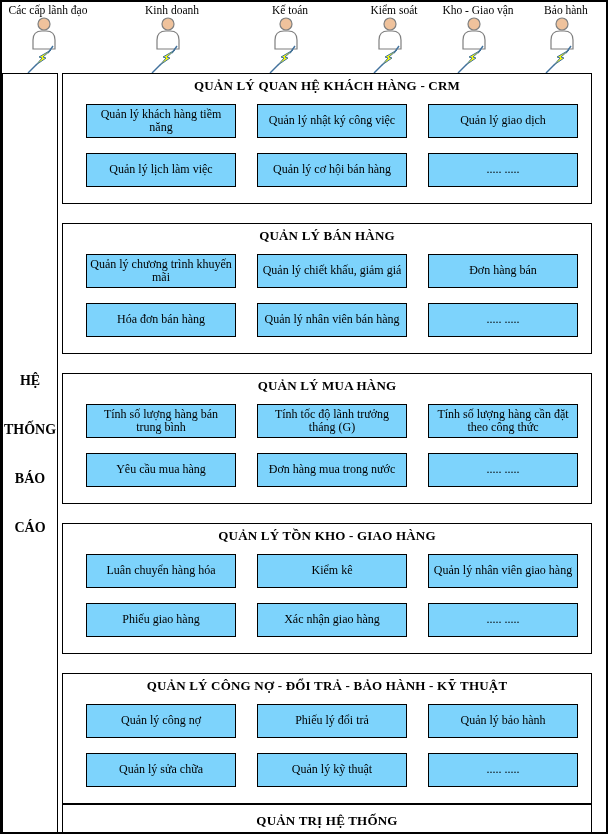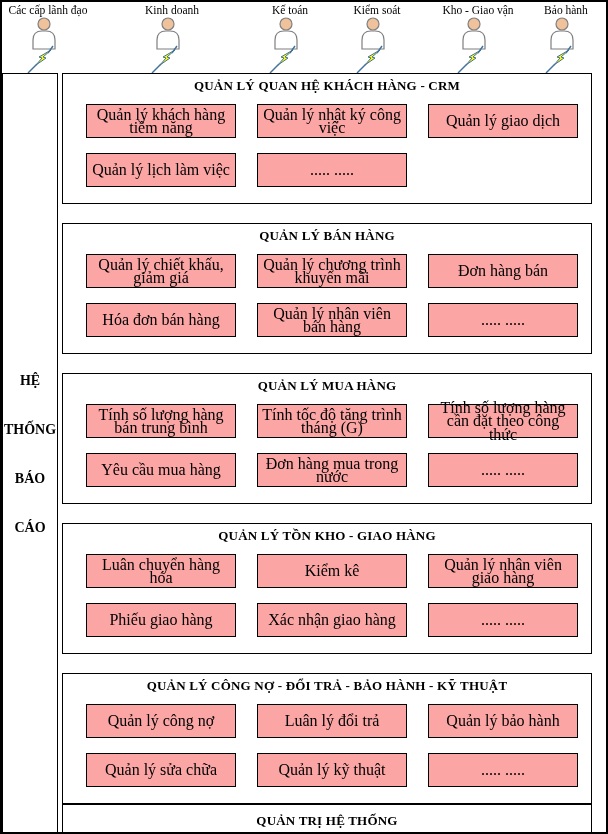--- a/index.html
+++ b/index.html
@@ -54,25 +54,25 @@
   .btn-grid{
     display:grid;
     grid-template-columns:150px 150px 150px;
     justify-content:space-between;
     row-gap:15px;
     padding:10px 13px 0 23px;
   }
   .module{
     box-sizing:border-box;
     width:150px;height:34px;
-    background:#fca5a5;
+    background:#7dd3fc;
     border:1px solid #000;
     display:flex;align-items:center;justify-content:center;
     text-align:center;
-    font-size:16px;line-height:13.5px;
+    font-size:12px;line-height:13.5px;
     padding:1px 3px;
   }
 </style>
 </head>
 <body>
 
 <div class="actor" style="left:-6px;">
   <div class="actor-label">Các cấp lãnh đạo</div>
   <svg width="44" height="56" viewBox="0 0 44 56">
     <g>
@@ -110,21 +110,21 @@
       <path d="M11 32 L11 23 Q11 14 20 14 L24 14 Q33 14 33 23 L33 32 Z" fill="#FFFFFF" stroke="#7F7F7F" stroke-width="1.2"></path>
     </g>
     <g>
       <path d="M31 29 L26 36" stroke="#41719C" stroke-width="1.4" fill="none"></path>
       <polygon points="29,33 21,40 24,41 14,48 20,41 17,40" fill="#FFFF00" stroke="#41719C" stroke-width="1" stroke-linejoin="round"></polygon>
       <path d="M15 47 L6 56" stroke="#41719C" stroke-width="1.4" fill="none"></path>
     </g>
   </svg>
 </div>
 
-<div class="actor" style="left:323px;">
+<div class="actor" style="left:340px;">
   <div class="actor-label">Kiểm soát</div>
   <svg width="44" height="56" viewBox="0 0 44 56">
     <g>
       <circle cx="22" cy="7" r="6" fill="#EFC29C" stroke="#7F7F7F" stroke-width="1.2"></circle>
       <path d="M11 32 L11 23 Q11 14 20 14 L24 14 Q33 14 33 23 L33 32 Z" fill="#FFFFFF" stroke="#7F7F7F" stroke-width="1.2"></path>
     </g>
     <g>
       <path d="M31 29 L26 36" stroke="#41719C" stroke-width="1.4" fill="none"></path>
       <polygon points="29,33 21,40 24,41 14,48 20,41 17,40" fill="#FFFF00" stroke="#41719C" stroke-width="1" stroke-linejoin="round"></polygon>
       <path d="M15 47 L6 56" stroke="#41719C" stroke-width="1.4" fill="none"></path>
@@ -171,41 +171,42 @@
 
 <div class="sections">
 
   <div class="section">
     <div class="section-title">QUẢN LÝ QUAN HỆ KHÁCH HÀNG - CRM</div>
     <div class="btn-grid">
       <div class="module">Quản lý khách hàng tiềm năng</div>
       <div class="module">Quản lý nhật ký công việc</div>
       <div class="module">Quản lý giao dịch</div>
       <div class="module">Quản lý lịch làm việc</div>
+      <div class="module">Quản lý cơ hội bán hàng</div>
       <div class="module">..... .....</div>
     </div>
   </div>
 
   <div class="section">
     <div class="section-title">QUẢN LÝ BÁN HÀNG</div>
     <div class="btn-grid">
+      <div class="module">Quản lý chương trình khuyến mãi</div>
       <div class="module">Quản lý chiết khấu, giảm giá</div>
-      <div class="module">Quản lý chương trình khuyến mãi</div>
       <div class="module">Đơn hàng bán</div>
       <div class="module">Hóa đơn bán hàng</div>
       <div class="module">Quản lý nhân viên bán hàng</div>
       <div class="module">..... .....</div>
     </div>
   </div>
 
   <div class="section">
     <div class="section-title">QUẢN LÝ MUA HÀNG</div>
     <div class="btn-grid">
       <div class="module">Tính số lượng hàng bán trung bình</div>
-      <div class="module">Tính tốc độ tăng trình tháng (G)</div>
+      <div class="module">Tính tốc độ lãnh trưởng tháng (G)</div>
       <div class="module">Tính số lượng hàng cần đặt theo công thức</div>
       <div class="module">Yêu cầu mua hàng</div>
       <div class="module">Đơn hàng mua trong nước</div>
       <div class="module">..... .....</div>
     </div>
   </div>
 
   <div class="section">
     <div class="section-title">QUẢN LÝ TỒN KHO - GIAO HÀNG</div>
     <div class="btn-grid">
@@ -215,21 +216,21 @@
       <div class="module">Phiếu giao hàng</div>
       <div class="module">Xác nhận giao hàng</div>
       <div class="module">..... .....</div>
     </div>
   </div>
 
   <div class="section last-gapless">
     <div class="section-title">QUẢN LÝ CÔNG NỢ - ĐỔI TRẢ - BẢO HÀNH - KỸ THUẬT</div>
     <div class="btn-grid">
       <div class="module">Quản lý công nợ</div>
-      <div class="module">Luân lý đổi trả</div>
+      <div class="module">Phiếu lý đổi trả</div>
       <div class="module">Quản lý bảo hành</div>
       <div class="module">Quản lý sửa chữa</div>
       <div class="module">Quản lý kỹ thuật</div>
       <div class="module">..... .....</div>
     </div>
   </div>
 
   <div class="section stub">
     <div class="section-title" style="padding-top:4px;">QUẢN TRỊ HỆ THỐNG</div>
   </div>

